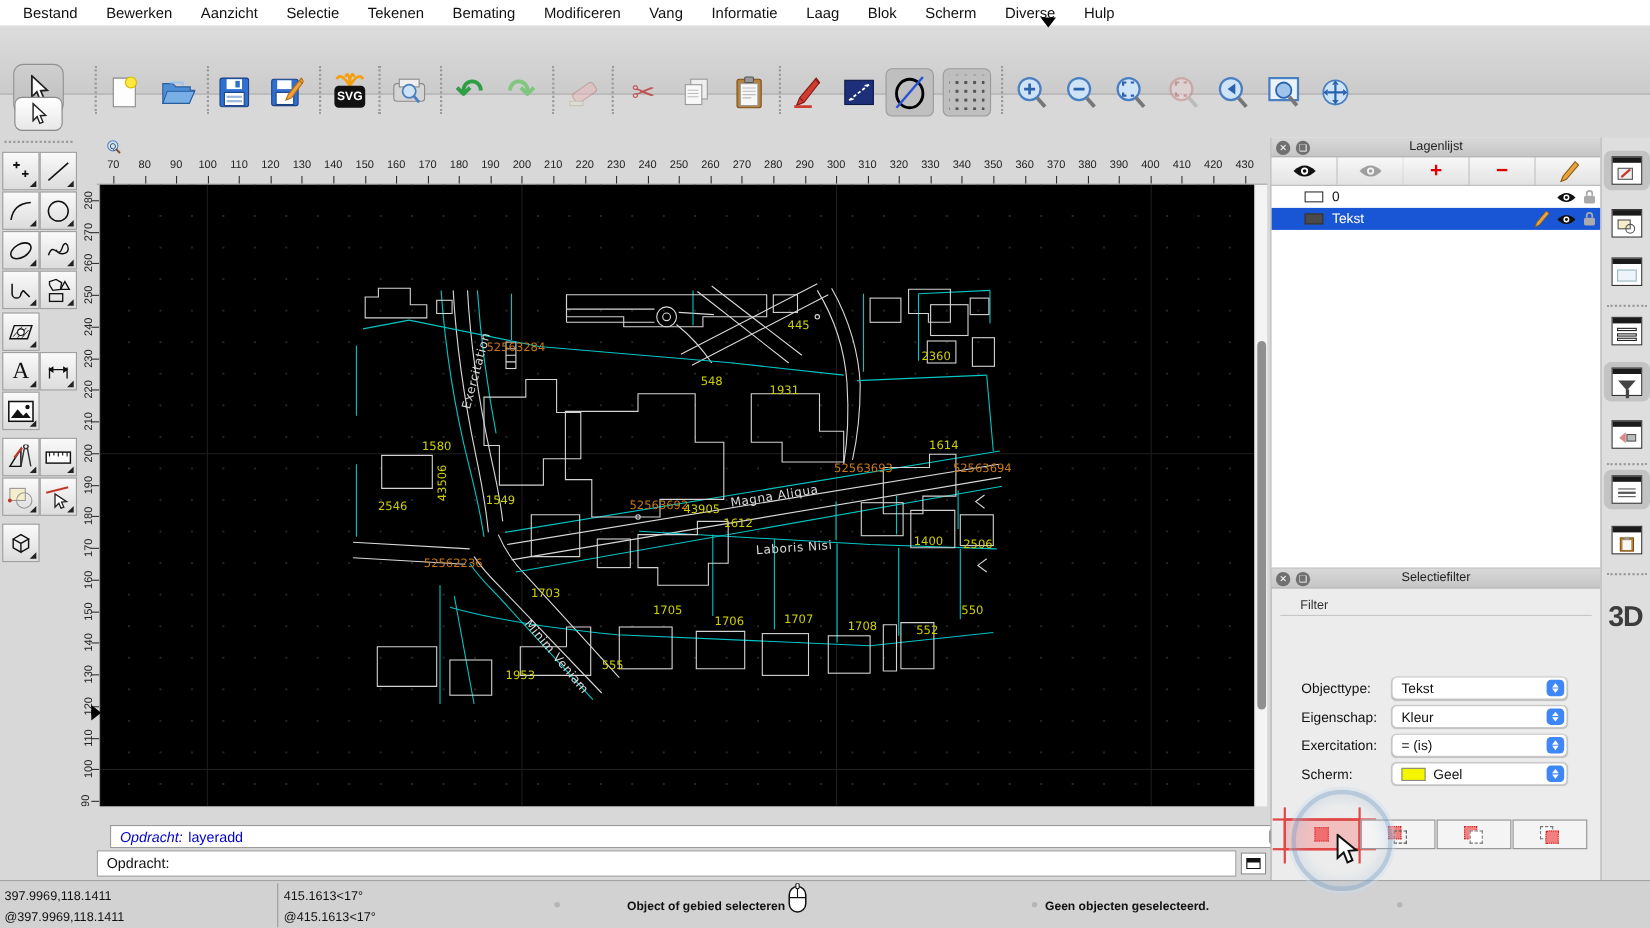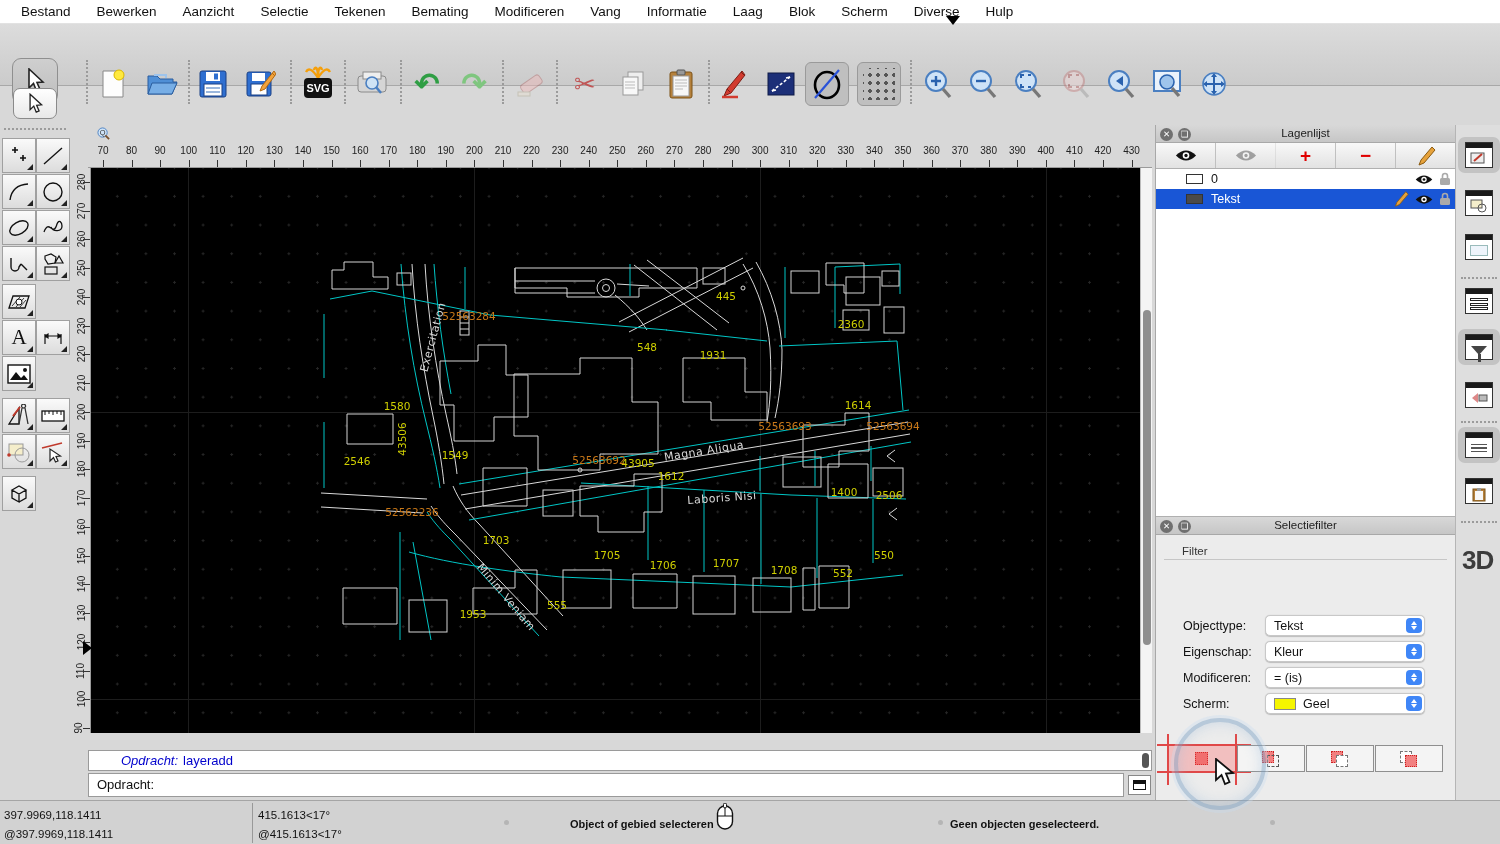--- a/index.html
+++ b/index.html
@@ -48,21 +48,21 @@
   .lab-y { color:#cfcf00; }
   .lab-o { color:#c87818; }
   .lab-r { color:#d9d9d9; font-size:11px; letter-spacing:.5px;}
 
   #vscroll { position:absolute; left:1140px; top:168px; width:12px; height:565px; background:#f4f4f4; border-left:1px solid #bbb;}
   #vthumb { position:absolute; left:2px; top:142px; width:8px; height:335px; background:#8f8f8f; border-radius:5px;}
   #hscroll { position:absolute; left:88px; top:733px; width:1064px; height:17px; background:#f1f1f1; border:1px solid #b5b5b5;}
   #hthumb { position:absolute; left:62px; top:3px; width:815px; height:9px; background:#8f8f8f; border-radius:5px;}
   #zoomind { position:absolute; right:8px; top:1px; font-size:12px; color:#111; background:#e8e8e8; height:14px; padding-left:6px;}
 
-  #cmd-history { position:absolute; left:88px; top:750px; width:1064px; height:21px; background:#fff; border:1px solid #9a9a9a; font-size:13px; line-height:19px;padding-left:24px;}
+  #cmd-history { position:absolute; left:100px; top:750px; width:1064px; height:21px; background:#fff; border:1px solid #9a9a9a; font-size:13px; line-height:19px;}
   #cmd-history .prompt { color:#0000cc; font-style:italic; margin-left:8px;}
   #cmd-history .val { color:#0000cc; margin-left:5px;}
   #cmd-vthumb { position:absolute; right:2px; top:2px; width:7px; height:15px; background:#555; border-radius:4px;}
   #cmd-input { position:absolute; left:88px; top:773px; width:1036px; height:24px; background:#fff; border:1px solid #9a9a9a; font-size:13px; line-height:22px;}
   #cmd-input .prompt { color:#111; margin-left:8px;}
   #cmd-btn { position:absolute; left:1128px; top:775px; width:23px; height:20px; background:#fff; border:1px solid #888; display:flex; align-items:center; justify-content:center;}
   #cmd-btn .winico { width:13px; height:10px; border:1.5px solid #111; border-top:4px solid #111;}
 
   
   #statusbar { position:absolute; left:0; top:800px; width:1500px; height:44px; background:#d2d2d2; border-top:1px solid #a5a5a5; font-size:11.5px; color:#111;}
@@ -788,21 +788,21 @@
         <div class="flabel">Eigenschap:</div>
         <div class="fselect">
           <span>Kleur</span>
           <div class="fstep">
             <div class="chev-up"></div>
             <div class="chev-dn"></div>
           </div>
         </div>
       </div>
       <div class="frow" style="left: 1183px; top: 667px; position: absolute;">
-        <div class="flabel">Modificeren:</div>
+        <div class="flabel">Exercitation:</div>
         <div class="fselect">
           <span>= (is)</span>
           <div class="fstep">
             <div class="chev-up"></div>
             <div class="chev-dn"></div>
           </div>
         </div>
       </div>
       <div class="frow" style="left: 1183px; top: 693px; position: absolute;">
         <div class="flabel">Scherm:</div>

